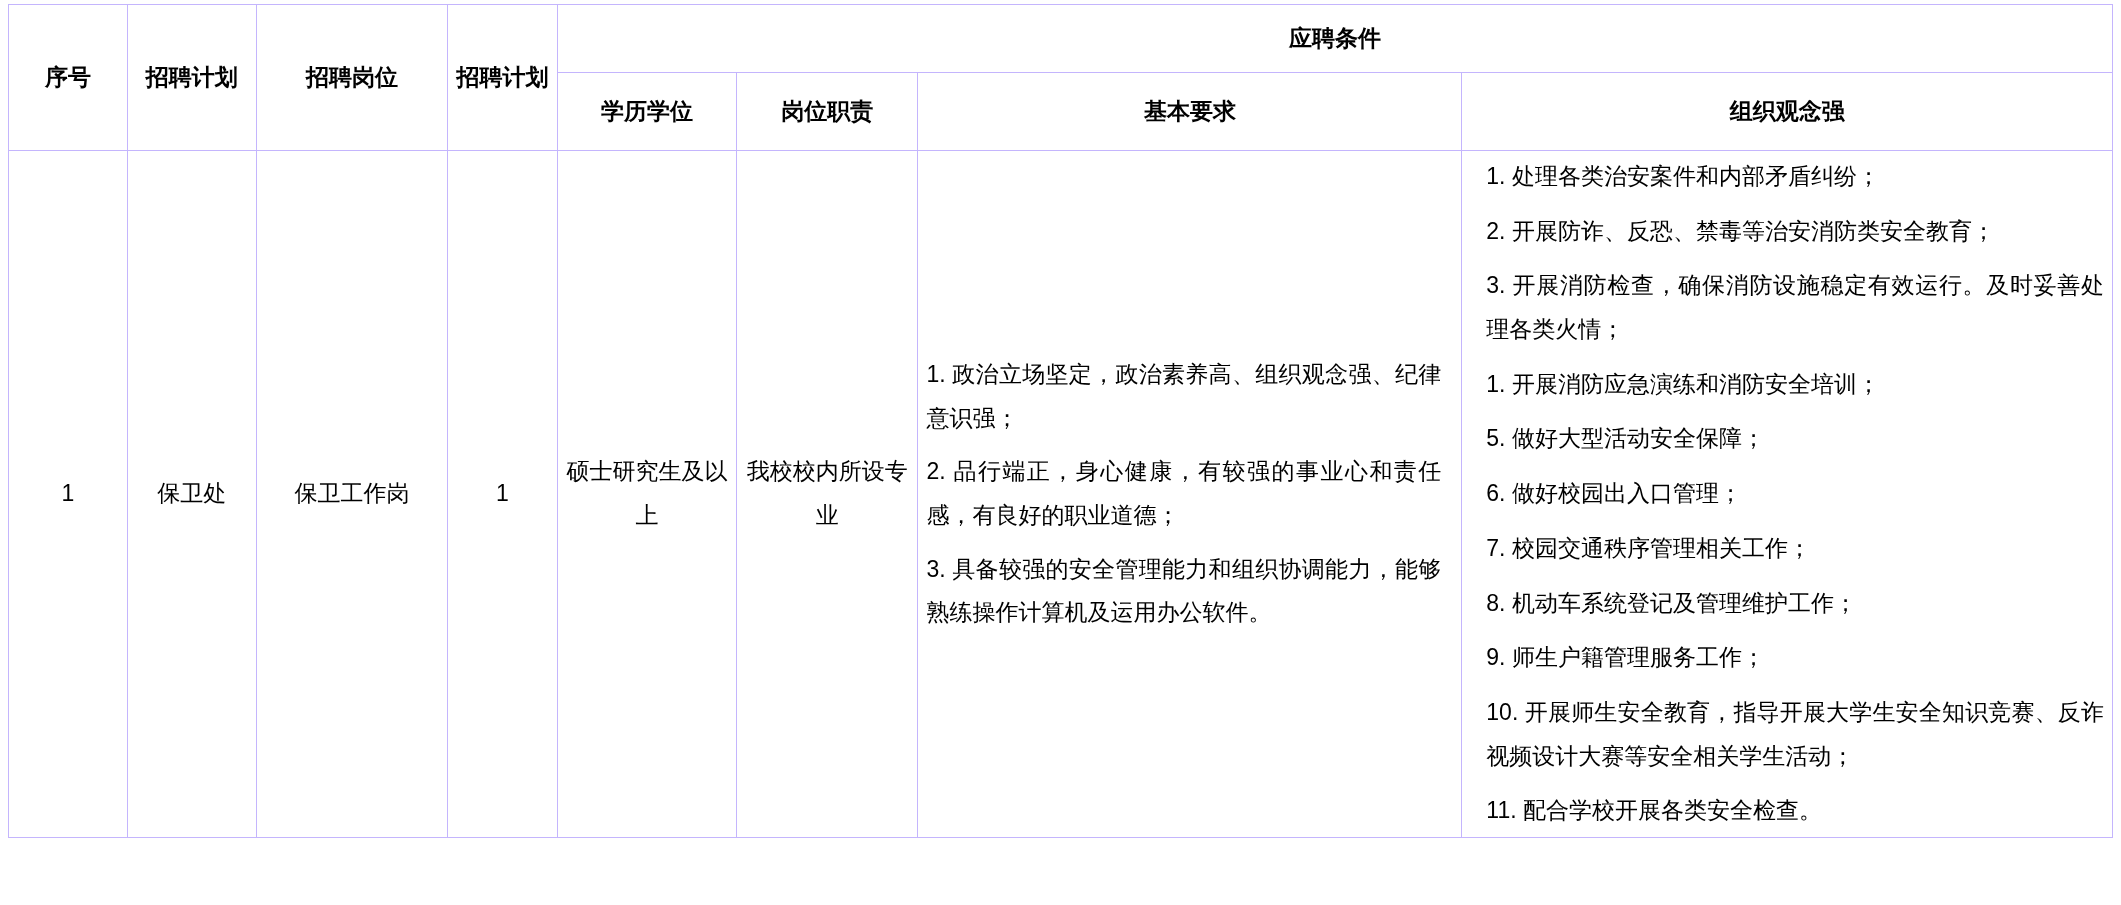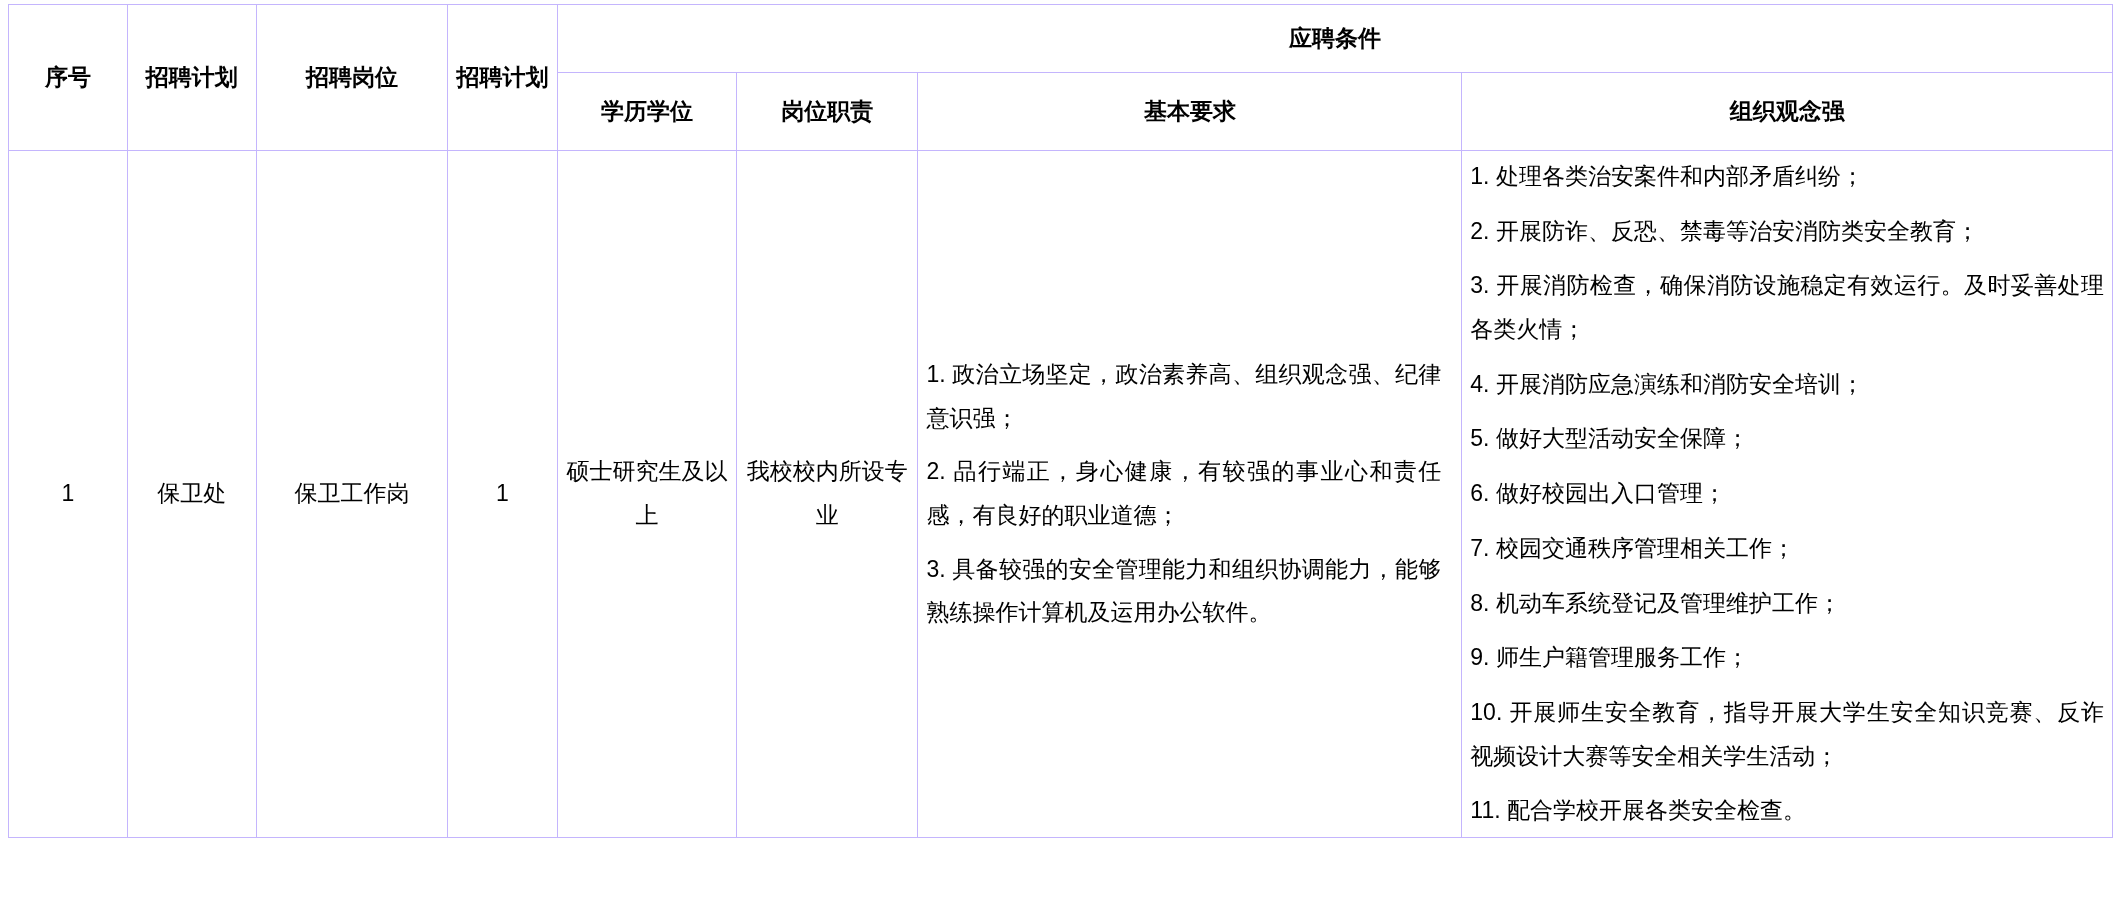--- a/index.html
+++ b/index.html
@@ -77,21 +77,21 @@
     margin-bottom: 0;
   }
   .duty-cell {
     text-align: left;
     vertical-align: top;
     padding: 18px 20px 10px 22px;
     line-height: 2.0;
     font-size: 23px;
   }
   .duty-cell p {
-    margin: 0 0 11px 0;
+    margin: 0 0 11px 16px;
     text-align: justify;
     text-justify: inter-ideograph;
   }
   .duty-cell p:last-child {
     margin-bottom: 0;
   }
   .edu-cell, .major-cell {
     line-height: 2.0;
   }
 </style>
@@ -135,21 +135,21 @@
         <td class="body-cell-center major-cell">我校校内所设专业</td>
         <td class="body-cell-text">
             <p>1. 政治立场坚定，政治素养高、组织观念强、纪律意识强；</p>
             <p>2. 品行端正，身心健康，有较强的事业心和责任感，有良好的职业道德；</p>
             <p>3. 具备较强的安全管理能力和组织协调能力，能够熟练操作计算机及运用办公软件。</p>
           </td>
         <td class="duty-cell">
             <p>1. 处理各类治安案件和内部矛盾纠纷；</p>
             <p>2. 开展防诈、反恐、禁毒等治安消防类安全教育；</p>
             <p>3. 开展消防检查，确保消防设施稳定有效运行。及时妥善处理各类火情；</p>
-            <p>4. 开展消防应急演练和消防安全培训；</p>
+            <p>1. 开展消防应急演练和消防安全培训；</p>
             <p>5. 做好大型活动安全保障；</p>
             <p>6. 做好校园出入口管理；</p>
             <p>7. 校园交通秩序管理相关工作；</p>
             <p>8. 机动车系统登记及管理维护工作；</p>
             <p>9. 师生户籍管理服务工作；</p>
             <p>10. 开展师生安全教育，指导开展大学生安全知识竞赛、反诈视频设计大赛等安全相关学生活动；</p>
             <p>11. 配合学校开展各类安全检查。</p>
           </td>
       </tr>
     </tbody>

